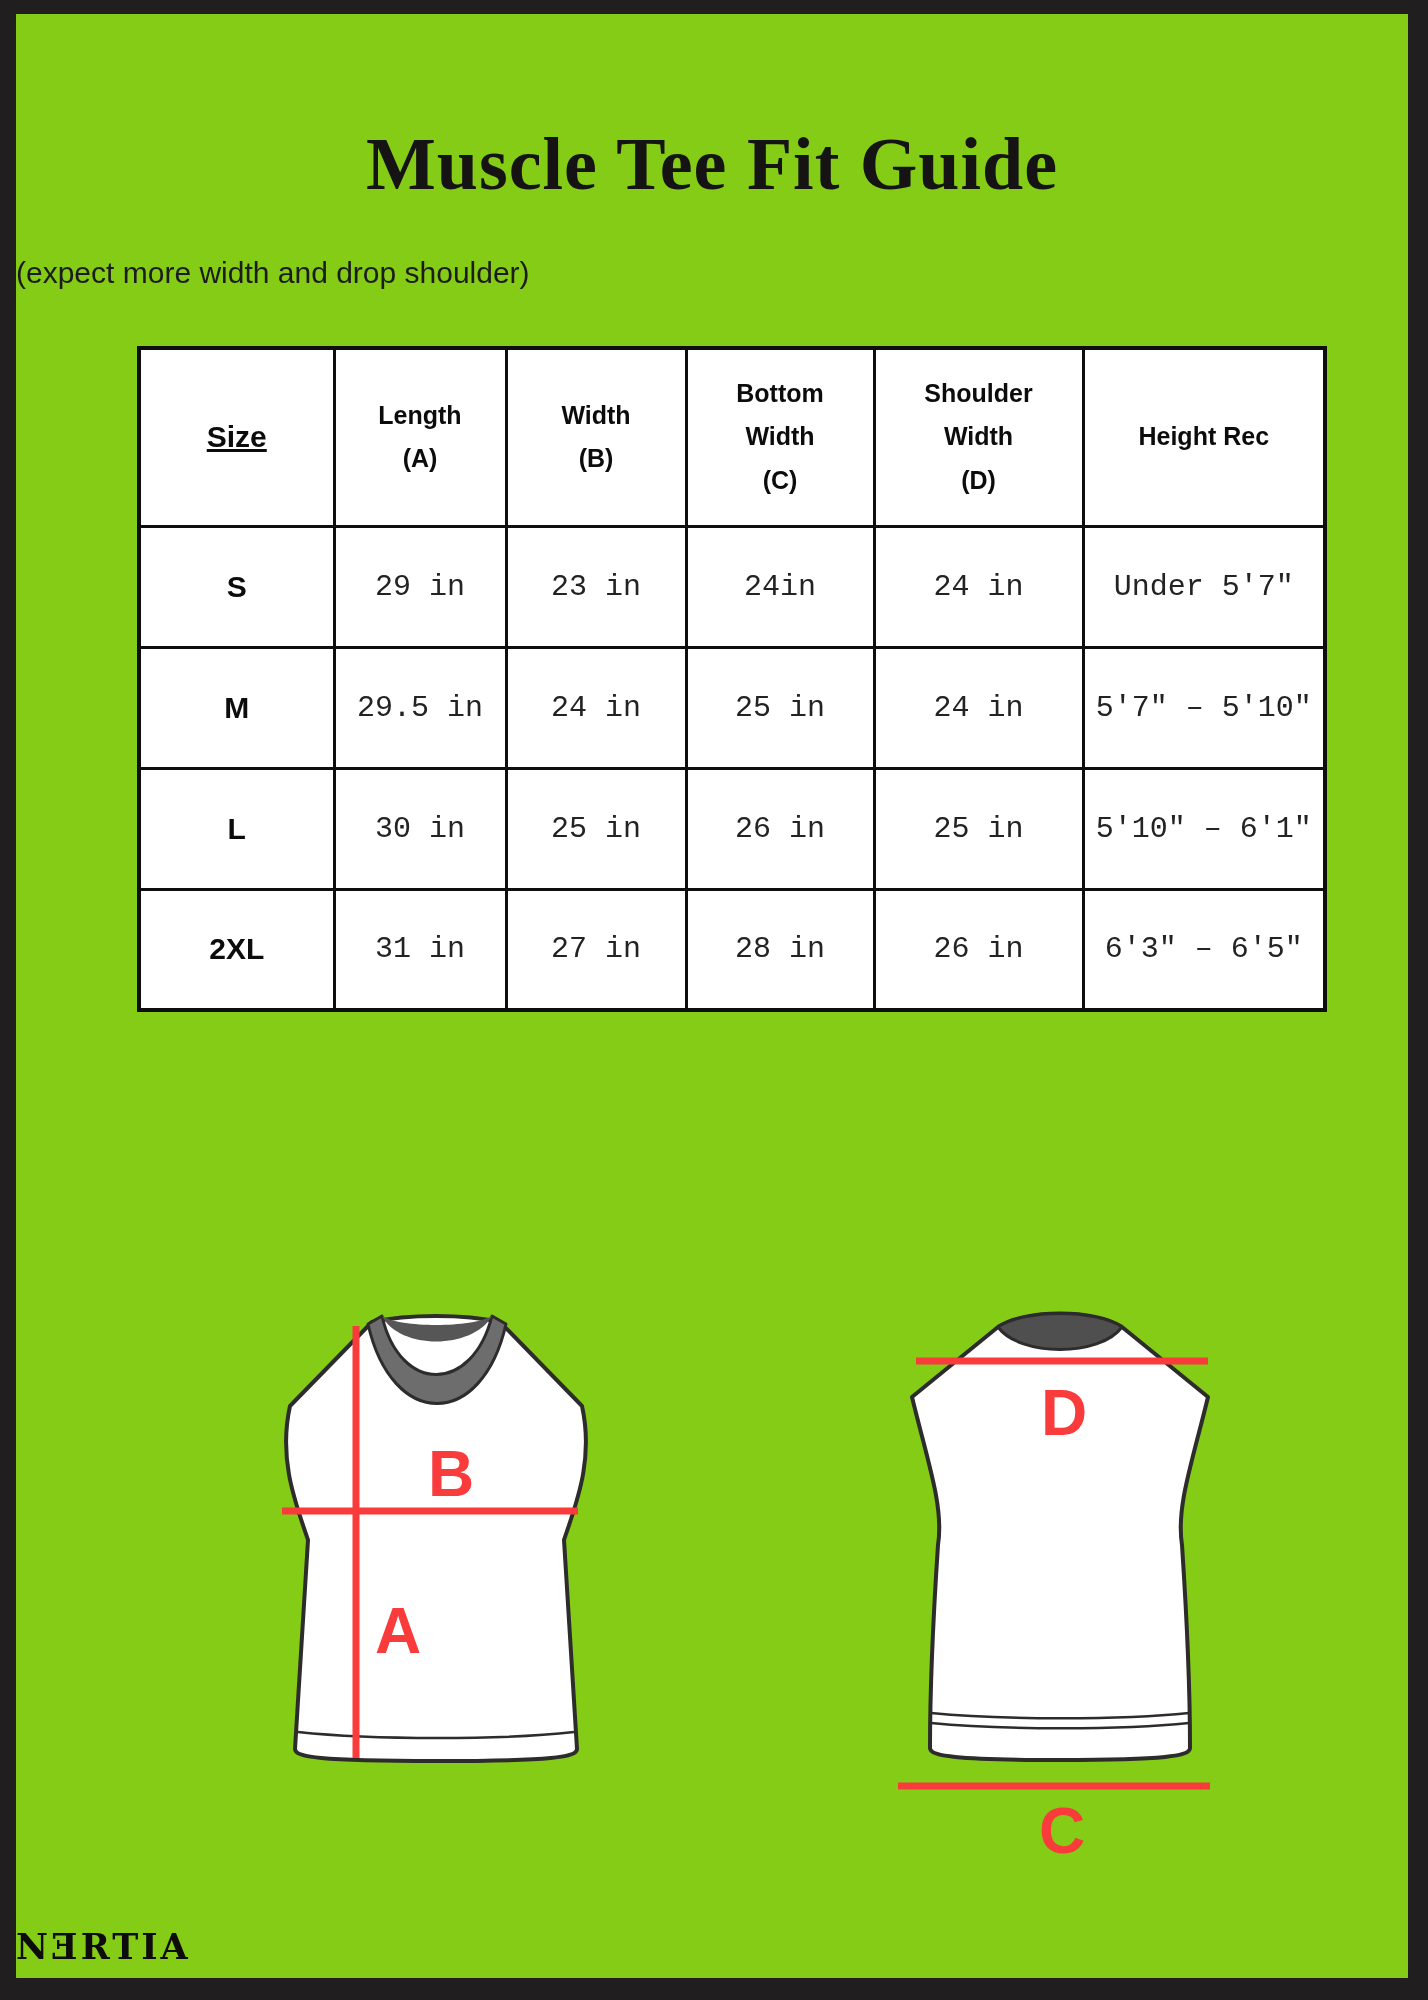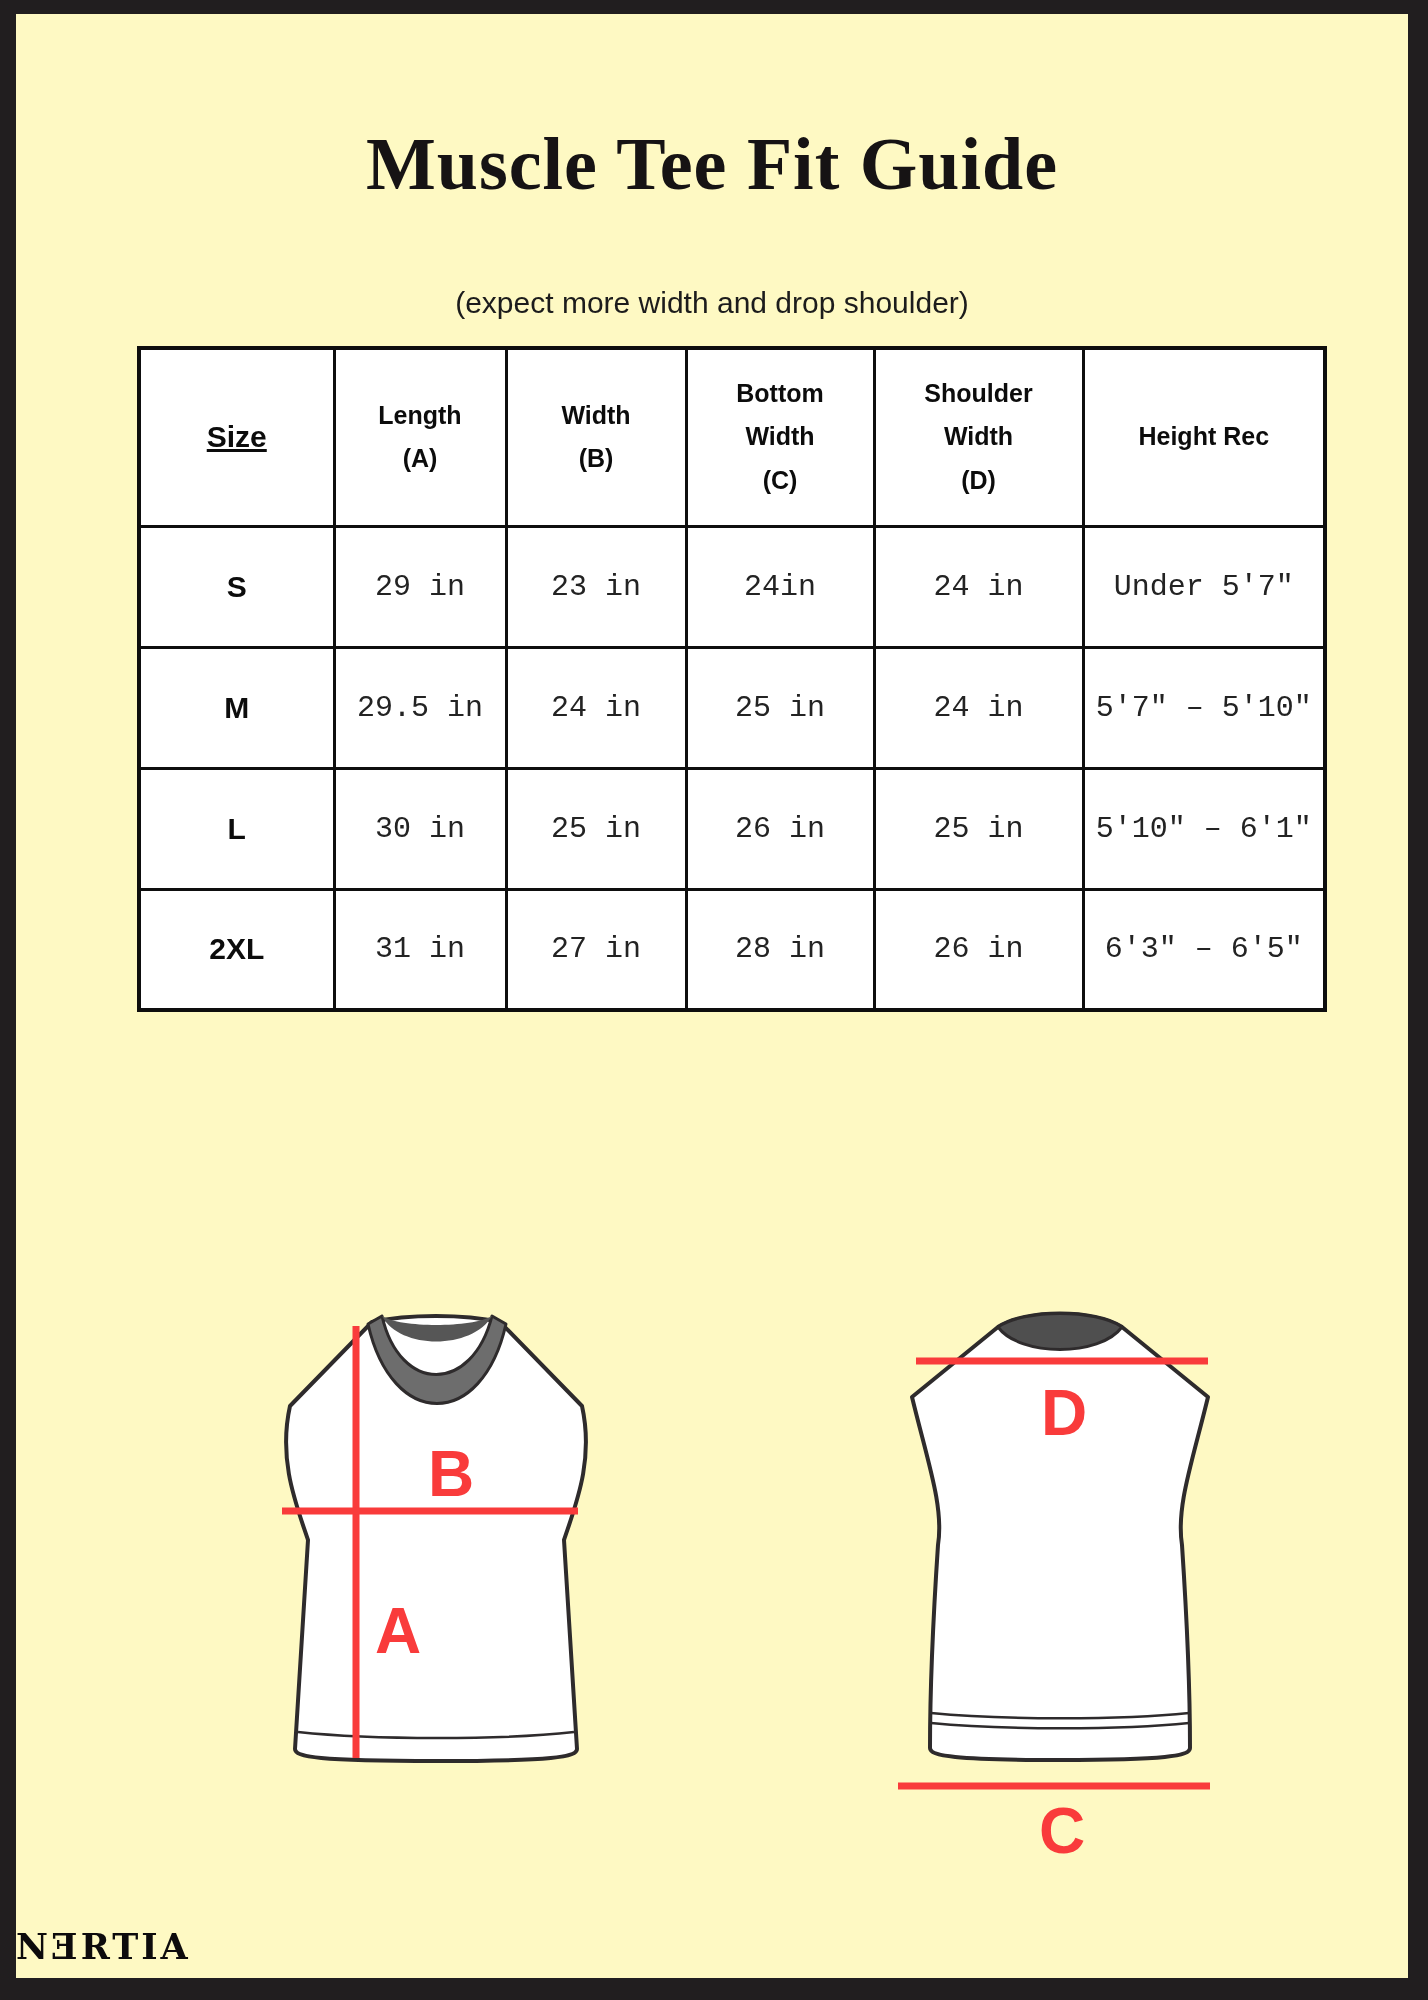--- a/index.html
+++ b/index.html
@@ -1,43 +1,41 @@
 <!DOCTYPE html>
 <html><head>
 <meta charset="utf-8">
 <style>
   html,body{margin:0;padding:0;background:#ffffff;}
   .page{
     position:relative;
     width:1428px;height:2000px;
-    background:#fef9c3;
+    background:#84cc16;
     border-top:14px solid #211E1F;
     border-left:16px solid #211E1F;
     border-right:20px solid #211E1F;
     border-bottom:22px solid #211E1F;
     box-sizing:border-box;
     overflow:hidden;
     font-family:"Liberation Sans", sans-serif;
     color:#111111;
   }
   .title{
     position:absolute;left:0;top:108px;width:100%;
     text-align:center;
     font-family:"Liberation Serif", serif;
     font-weight:700;
     font-size:74px;
     letter-spacing:1px;
     color:#161314;
   }
   .subtitle{
     position:absolute;left:0;top:242px;width:100%;
-    text-align:center;
     font-size:30px;
     color:#1c1c1c;
-    margin-top:30px;
   }
   table.fit{
     position:absolute;left:121px;top:332px;
     width:1186px;
     border-collapse:collapse;
     table-layout:fixed;
     background:#ffffff;
   }
   table.fit th, table.fit td{
     border:3px solid #0e0e0e;

